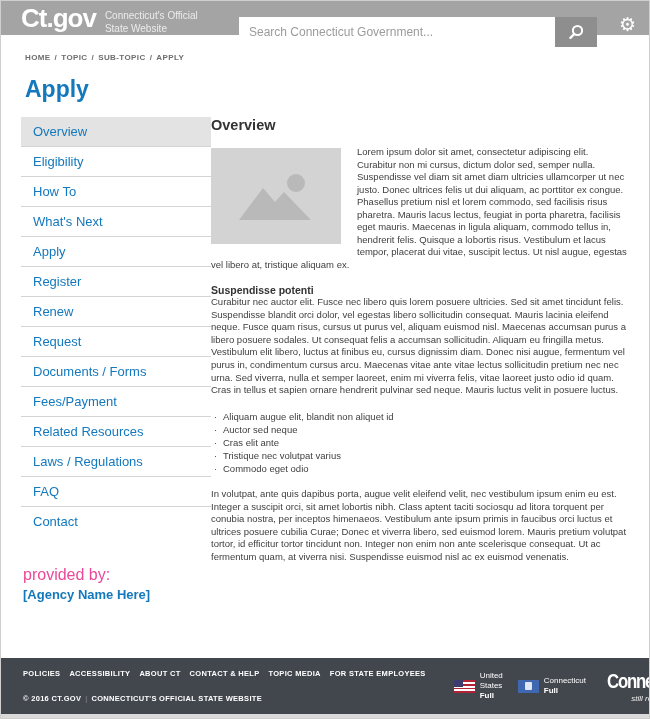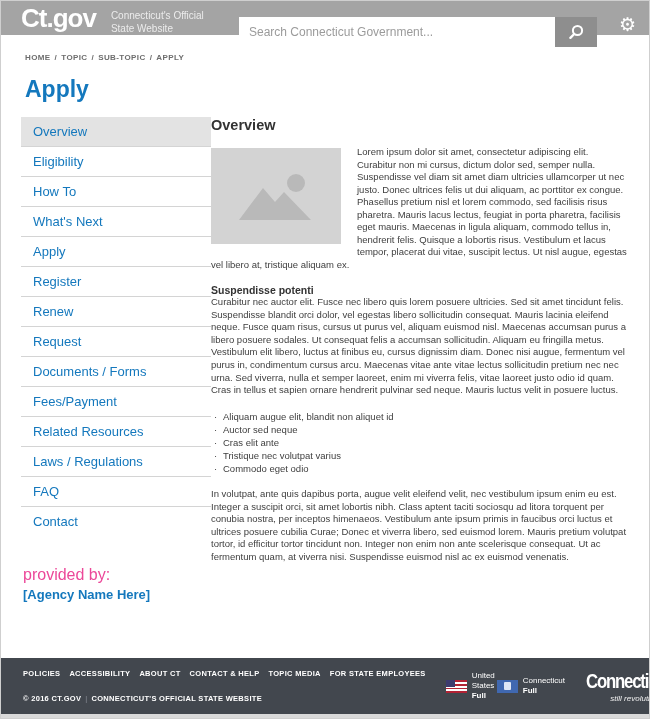--- a/index.html
+++ b/index.html
@@ -3,21 +3,21 @@
 <meta charset="utf-8">
 <style>
   * { margin:0; padding:0; box-sizing:border-box; }
   html,body { background:#fff; }
   body { font-family:"Liberation Sans", sans-serif; }
   .page { width:650px; height:719px; position:relative; background:#fff;
           border:1px solid #cfcfcf; overflow:hidden; }
 
   
   .header { height:34px; background:#a4a4a4; position:relative;
-            display:flex; align-items:center; padding:0 0 0 20px;gap:6px; }
+            display:flex; align-items:center; padding:0 0 0 20px; }
   .logo-text { color:#fff; font-size:26px; font-weight:bold; letter-spacing:-1px;
                line-height:1; cursor:pointer; }
   .tagline { color:#ececec; font-size:10px; line-height:1.3; margin-left:9px; margin-top:8px; }
   .search-group { position:absolute; left:238px; top:16px; display:flex; }
   .search-input { width:316px; height:30px; border:none; outline:none; padding:0 10px;
                   font-size:12px; color:#555; font-family:"Liberation Sans", sans-serif; }
   .search-input::placeholder { color:#9b9b9b; }
   .search-btn { width:42px; height:30px; border:none; background:#8e8e8e; cursor:pointer;
                 display:flex; align-items:center; justify-content:center; }
   .gear { position:absolute; right:13px; top:14px; color:#fff; font-size:19px;
@@ -55,21 +55,21 @@
   
   .footer { position:absolute; left:0; right:0; bottom:0; height:60px; background:#42474e;
             border-bottom:4px solid #d9d9d9; display:flex; align-items:center;
             padding:0 10px 0 22px; }
   .f-left { display:flex; flex-direction:column; }
   .f-links { display:flex; gap:9px; }
   .f-link { color:#fff; font-size:7.5px; font-weight:bold; letter-spacing:0.3px;
             text-decoration:none; white-space:nowrap; cursor:pointer; }
   .f-copy { margin-top:16px; font-size:7.5px; font-weight:bold; color:#fff; letter-spacing:0.3px; }
   .f-copy .sep { color:#8a8f96; margin:0 4px; font-weight:normal; }
-  .f-flags { display:flex; gap:2px; margin-left:20px; align-items:center; }
+  .f-flags { display:flex; gap:15px; margin-left:28px; align-items:center; }
   .flag-item { display:flex; gap:5px; align-items:center; cursor:pointer; }
   .flag { width:21px; height:13px; position:relative; flex-shrink:0; }
   .flag-us { background:repeating-linear-gradient(#b22234 0 1.9px, #fff 1.9px 3.8px); }
   .flag-us::after { content:""; position:absolute; top:0; left:0; width:9px; height:7px;
                     background:#3c3b6e; }
   .flag-ct { background:#4068b0; }
   .flag-ct::after { content:""; position:absolute; top:2px; left:7px; width:7px; height:8px;
                     background:#dfe7f5; border-radius:1px; }
   .flag-label { color:#fff; font-size:8px; line-height:1.25; }
   .flag-mode { font-weight:bold; display:block; }

